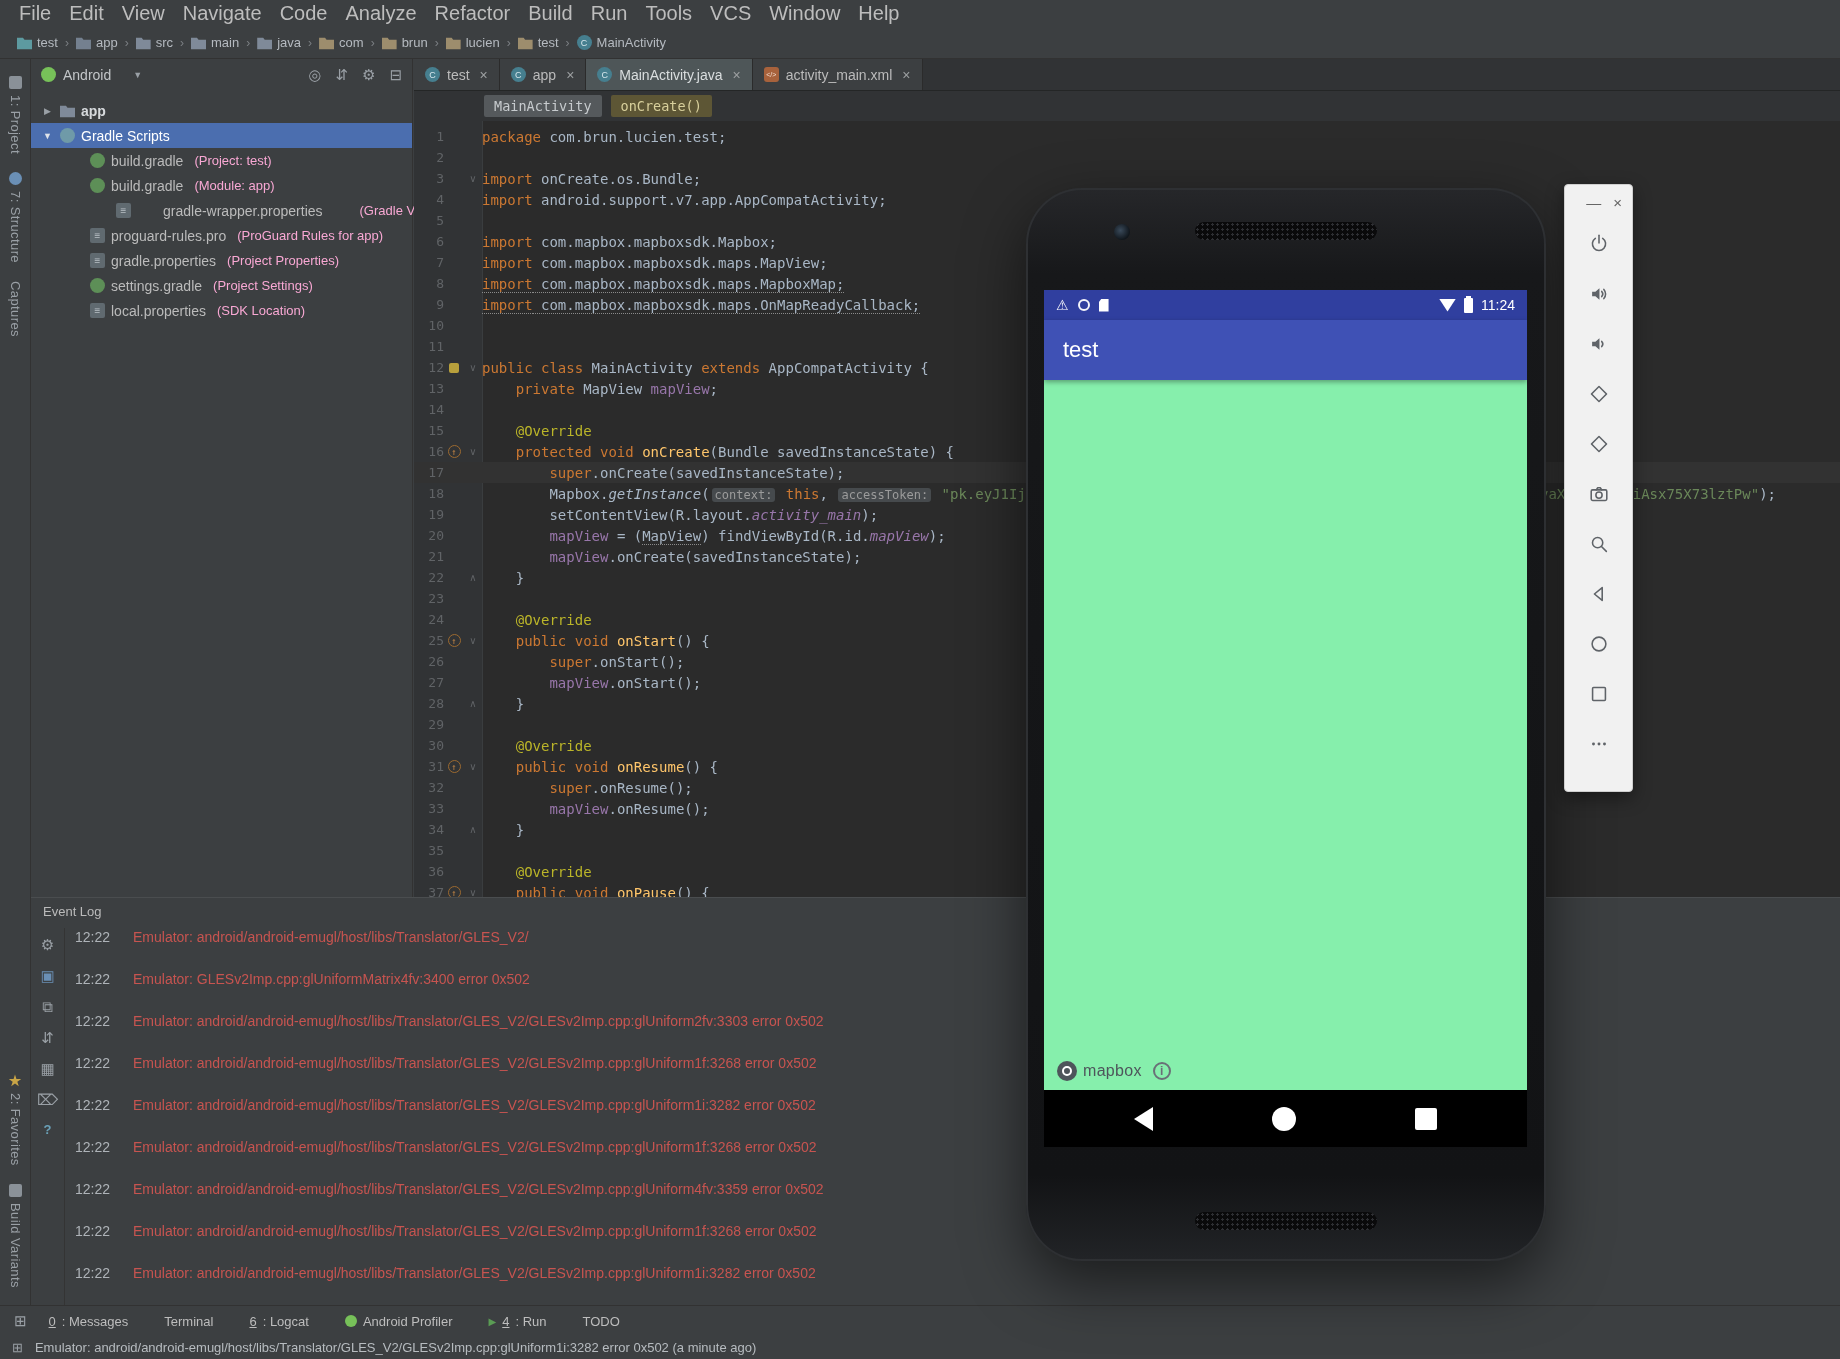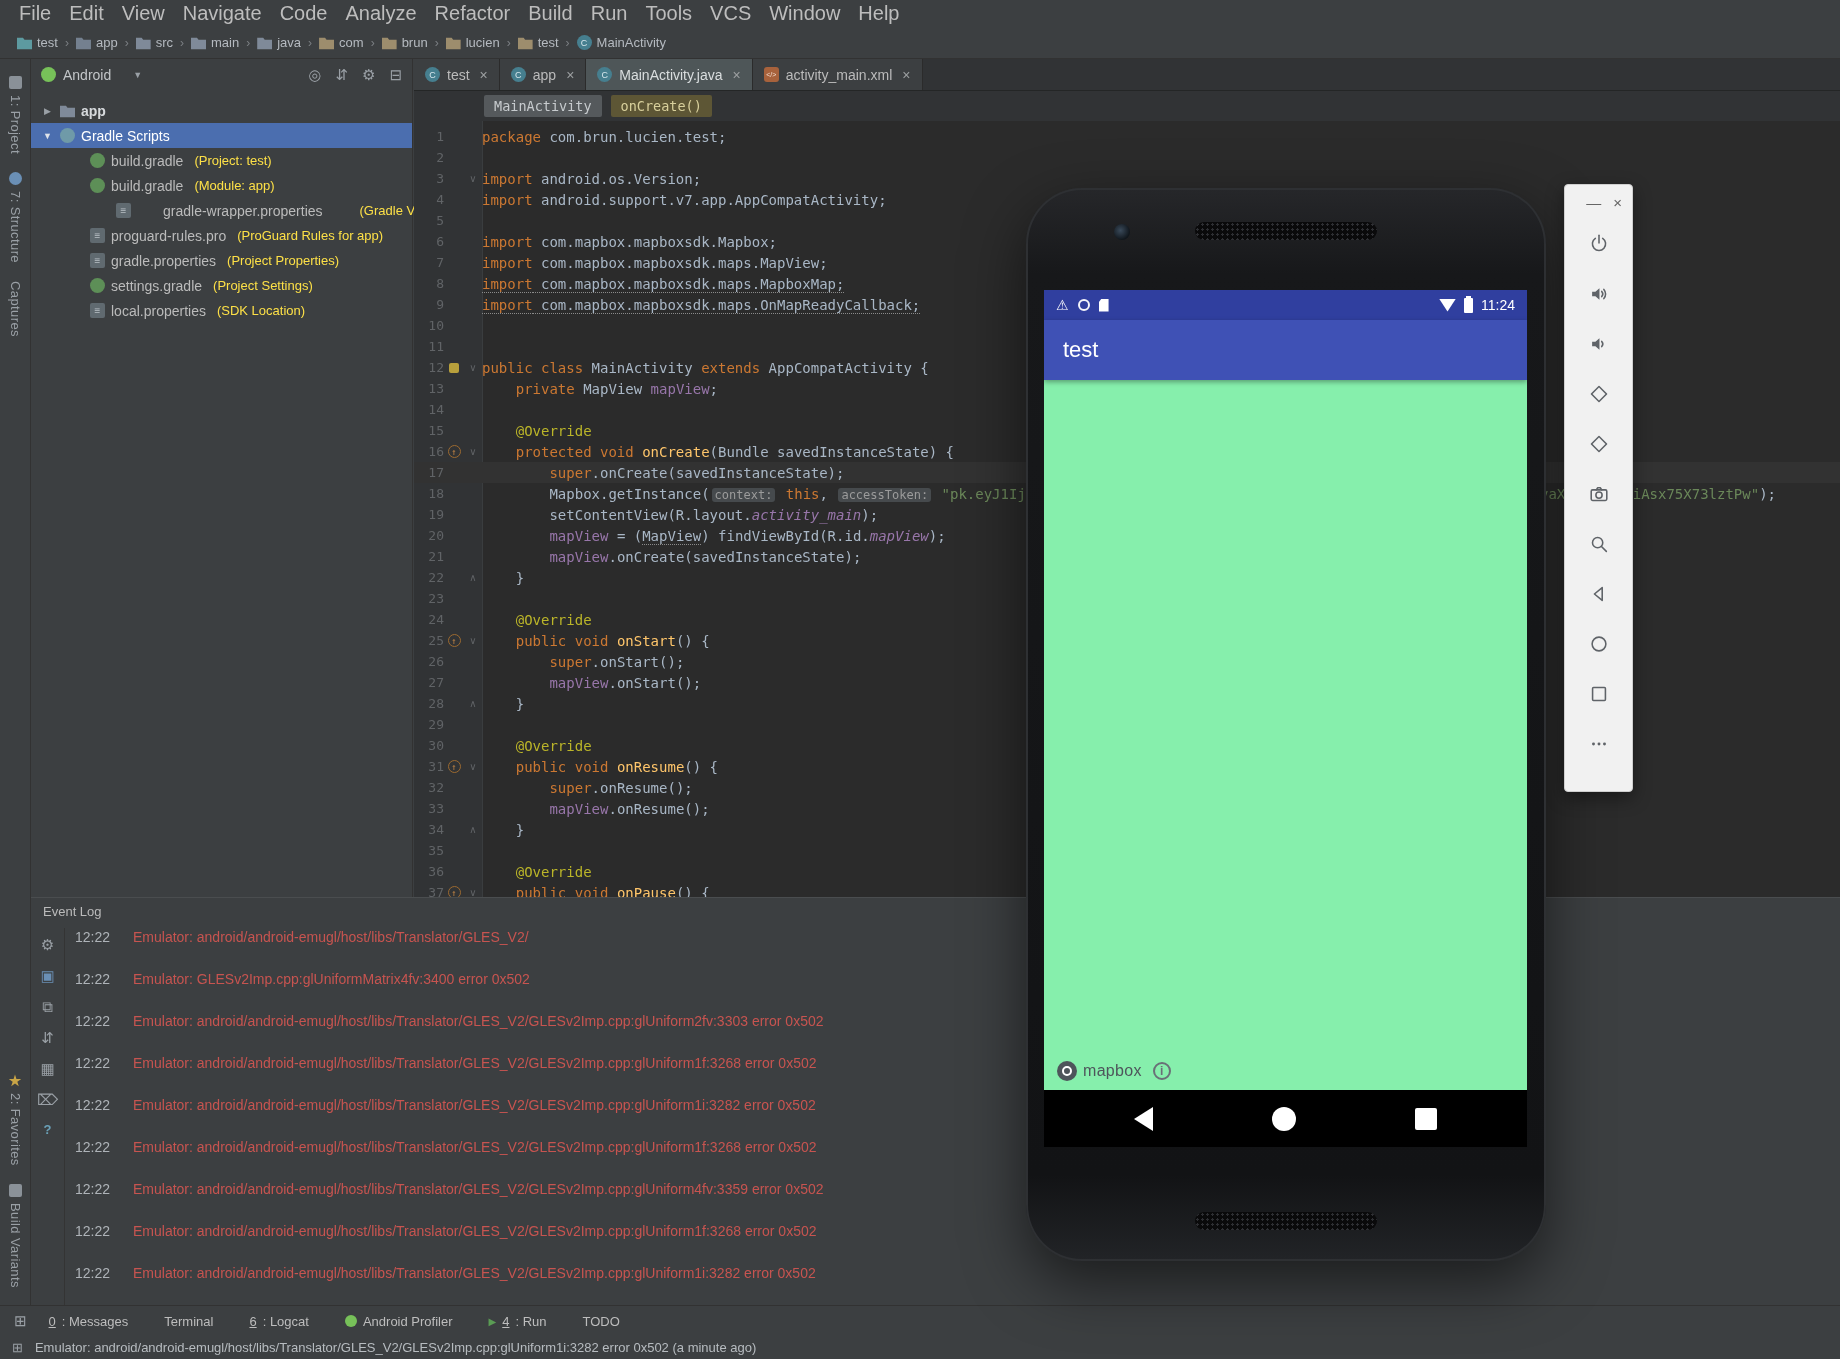--- a/index.html
+++ b/index.html
@@ -29,21 +29,21 @@
   .pp-header{height:31px;display:flex;align-items:center;padding:0 10px;gap:7px;font-size:14px;color:#c3c6c9}
   .pp-mode{display:flex;align-items:center;gap:22px;cursor:default}
   .caret{font-size:9px;color:#9aa0a6}
   .pp-actions{margin-left:auto;display:flex;gap:14px;color:#9aa0a6;font-size:15px}
   .pp-tree{padding-top:8px;font-size:14px}
   .tree-row{height:25px;display:flex;align-items:center;gap:6px;color:#bbbbbb;white-space:nowrap;cursor:default}
   .tree-row.selected{background:#4b6eaf;color:#fff}
   .chev{width:13px;font-size:9px;color:#9aa0a6;text-align:center;flex:none}
   .tree-row.selected .chev{color:#dfe4ea}
   .tree-label.bold{font-weight:bold;color:#d6d9dc}
-  .tree-hint{color:#fde047;margin-left:5px;font-size:13px}
+  .tree-hint{color:#f9a8d4;margin-left:5px;font-size:13px}
 
   
   .ic{width:15px;height:15px;flex:none;display:inline-block;position:relative;vertical-align:middle}
   .folder-icon,.module-icon,.project-icon,.package-icon{clip-path:polygon(0 18%,40% 18%,50% 32%,100% 32%,100% 95%,0 95%)}
   .folder-icon{background:#7f8a99}
   .module-icon{background:#74808f}
   .project-icon{background:#5d9aa0}
   .package-icon{background:#9d8d6d}
   .class-icon{background:#467f8f;border-radius:50%}
   .class-icon::after{content:"C";position:absolute;inset:0;display:flex;align-items:center;justify-content:center;color:#d5e6ec;font-size:9px}
@@ -70,21 +70,21 @@
   .code::before{content:"";position:absolute;left:0;top:0;bottom:0;width:68px;background:#313335;border-right:1px solid #3a3d3f}
   .cl{height:21px;display:flex;align-items:center;position:relative}
   .cl.cur{background:#323232}
   .ln{width:30px;text-align:right;font-size:13px;color:#606366;flex:none}
   .gico{width:20px;flex:none;display:flex;align-items:center;justify-content:center}
   .ovr-badge{width:13px;height:13px;border:1px solid #9c6a30;border-radius:50%;color:#c28545;font-size:9px;display:flex;align-items:center;justify-content:center}
   .mrk-badge{width:10px;height:10px;background:#b8a03c;border-radius:2px}
   .fold{width:18px;flex:none;text-align:center;color:#606366;font-size:10px;font-family:"Liberation Sans",sans-serif}
   .ct{white-space:pre;font-size:14px}
   .k{color:#cc7832}.p{color:#a9b7c6}.s{color:#6a8759}.a{color:#bbb529}.f{color:#9876aa}
-  .m{color:#ffc66b}.i{color:#9876aa;font-style:italic}.st{color:#a9b7c6;}
+  .m{color:#ffc66b}.i{color:#9876aa;font-style:italic}.st{color:#a9b7c6;font-style:italic}
   .h{color:#9b9b9b;background:#464a4d;border-radius:3px;padding:0 3px;font-size:12px;margin:0 2px}
   .u{border-bottom:1px dotted #8a8a8a}
 
   
   .event-log{position:absolute;left:31px;top:897px;right:0;bottom:54px;background:#3c3f41;border-top:1px solid #4a4d4f}
   .el-title{position:absolute;left:12px;top:6px;font-size:13px;color:#bbb}
   .el-strip{position:absolute;left:0;top:30px;bottom:0;width:34px;border-right:1px solid #343434;display:flex;flex-direction:column;align-items:center;gap:13px;padding-top:8px}
   .el-ic{color:#9aa0a6;font-size:15px;cursor:default}
   .el-ic.monitor-icon{color:#6a8fb5}
   .el-ic.help-icon{color:#6aa1b8;font-weight:bold;font-size:13px}
@@ -354,21 +354,21 @@
         <div class="cl">
           <span class="ln">2</span>
           <span class="gico"></span>
           <span class="fold"></span>
           <span class="ct"></span>
         </div>
         <div class="cl">
           <span class="ln">3</span>
           <span class="gico"></span>
           <span class="fold">∨</span>
-          <span class="ct"><span class="k">import</span><span class="p"> android.os.Version;</span></span>
+          <span class="ct"><span class="k">import</span><span class="p"> onCreate.os.Bundle;</span></span>
         </div>
         <div class="cl">
           <span class="ln">4</span>
           <span class="gico"></span>
           <span class="fold"></span>
           <span class="ct"><span class="k">import</span><span class="p"> android.support.v7.app.AppCompatActivity;</span></span>
         </div>
         <div class="cl">
           <span class="ln">5</span>
           <span class="gico"></span>

